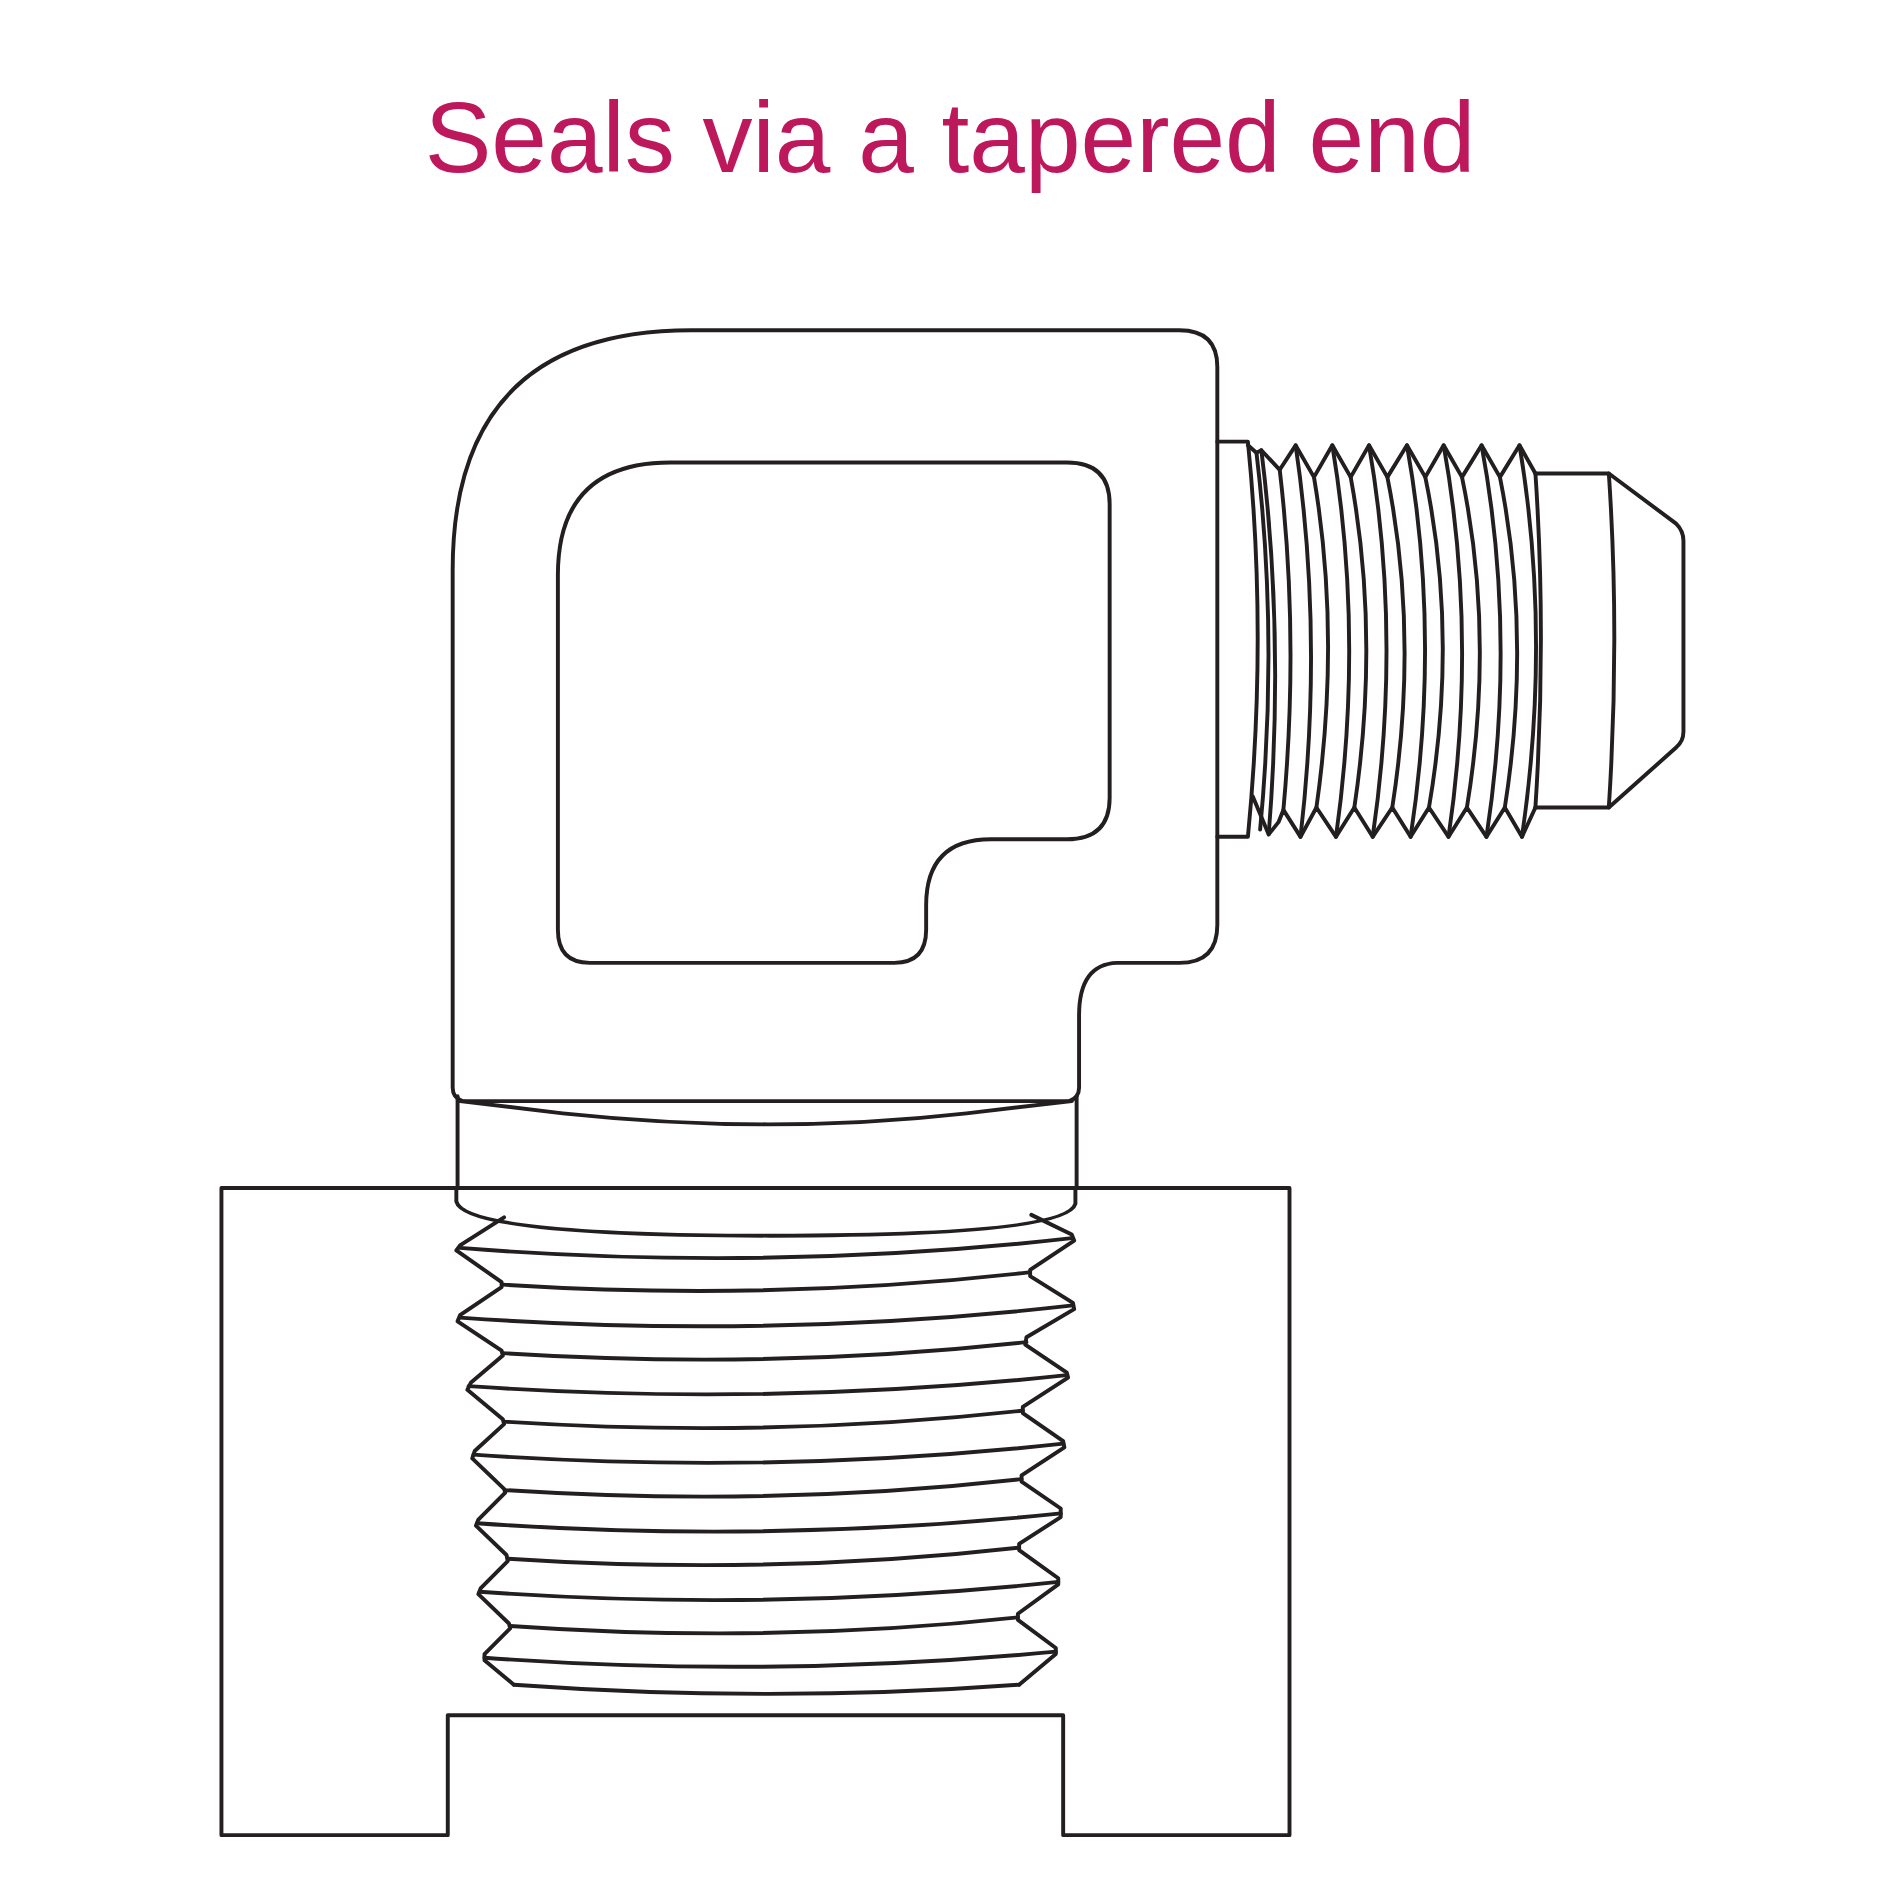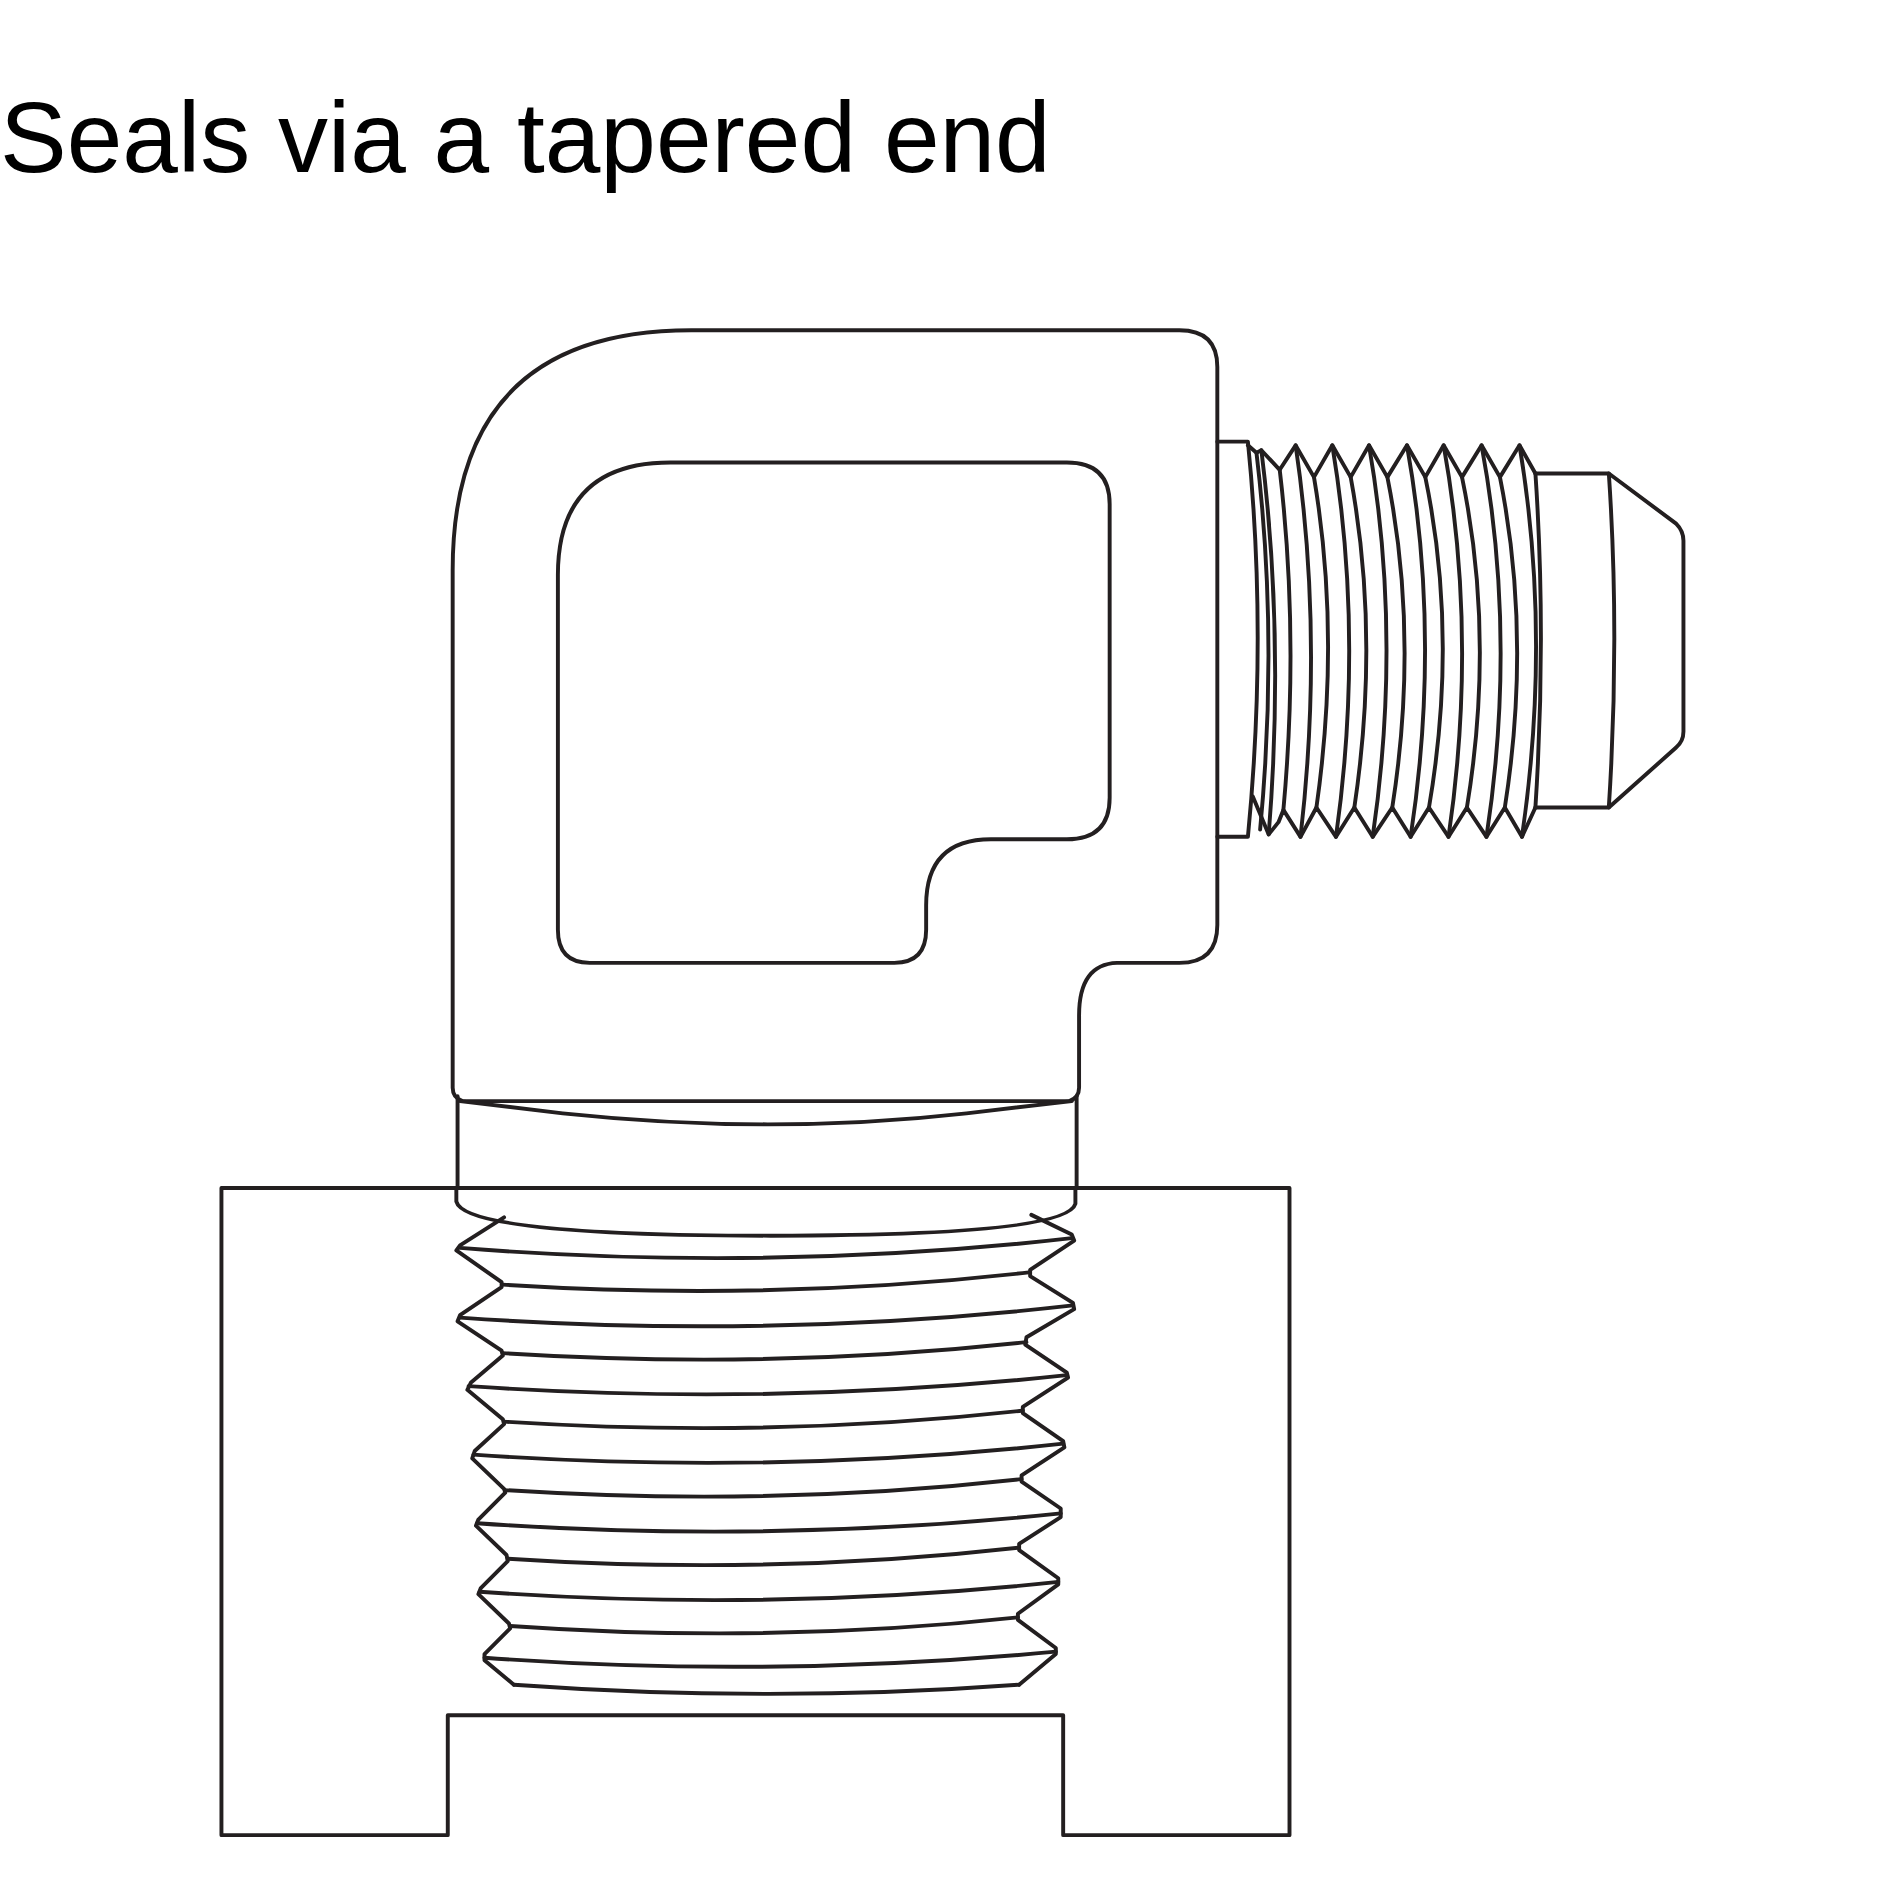--- a/index.html
+++ b/index.html
@@ -1,20 +1,21 @@
 <!DOCTYPE html>
 <html><head>
   <meta charset="utf-8">
   <style>
     html, body { margin: 0; padding: 0; background: #ffffff; }
     body { width: 1900px; height: 1900px; position: relative; overflow: hidden; }
     .title {
       position: absolute; left: 0; top: 82px; width: 1900px;
+      text-align: center;
       font-family: "Liberation Sans", sans-serif;
-      font-size: 100px; line-height: 110px; color: #000000;
+      font-size: 100px; line-height: 110px; color: #be185d;
       letter-spacing: 0px;
     }
     svg.diagram { position: absolute; left: 0; top: 0; }
     .ln { fill: none; stroke: #231f20; stroke-width: 3.2; stroke-linejoin: round; stroke-linecap: round; }
     .fl { fill: #ffffff; stroke: #231f20; stroke-width: 3.2; stroke-linejoin: round; }
   </style>
 </head>
 <body>
 
 <div class="title">Seals via a tapered end</div>

